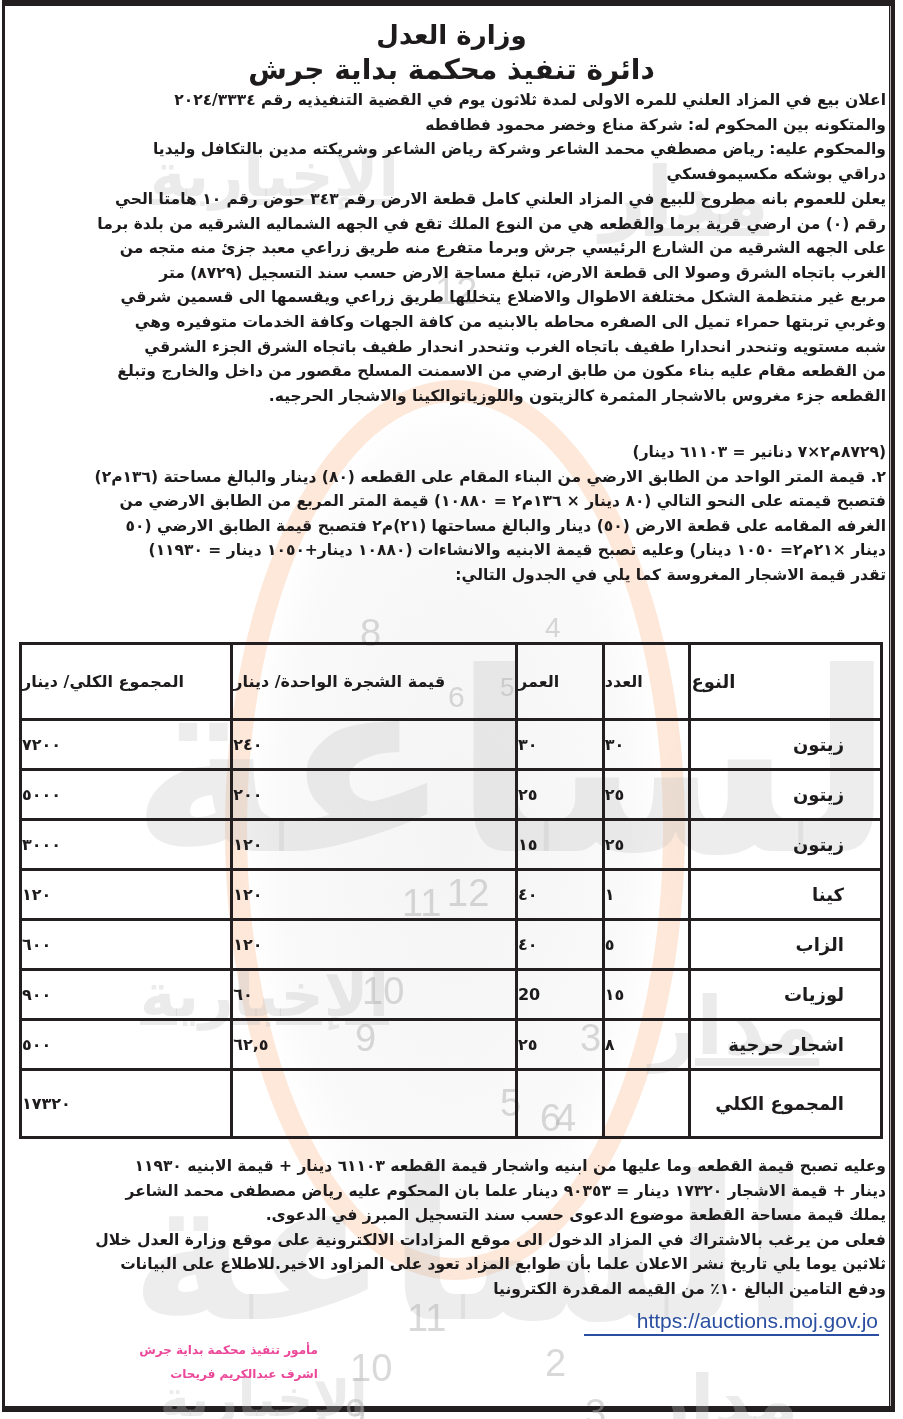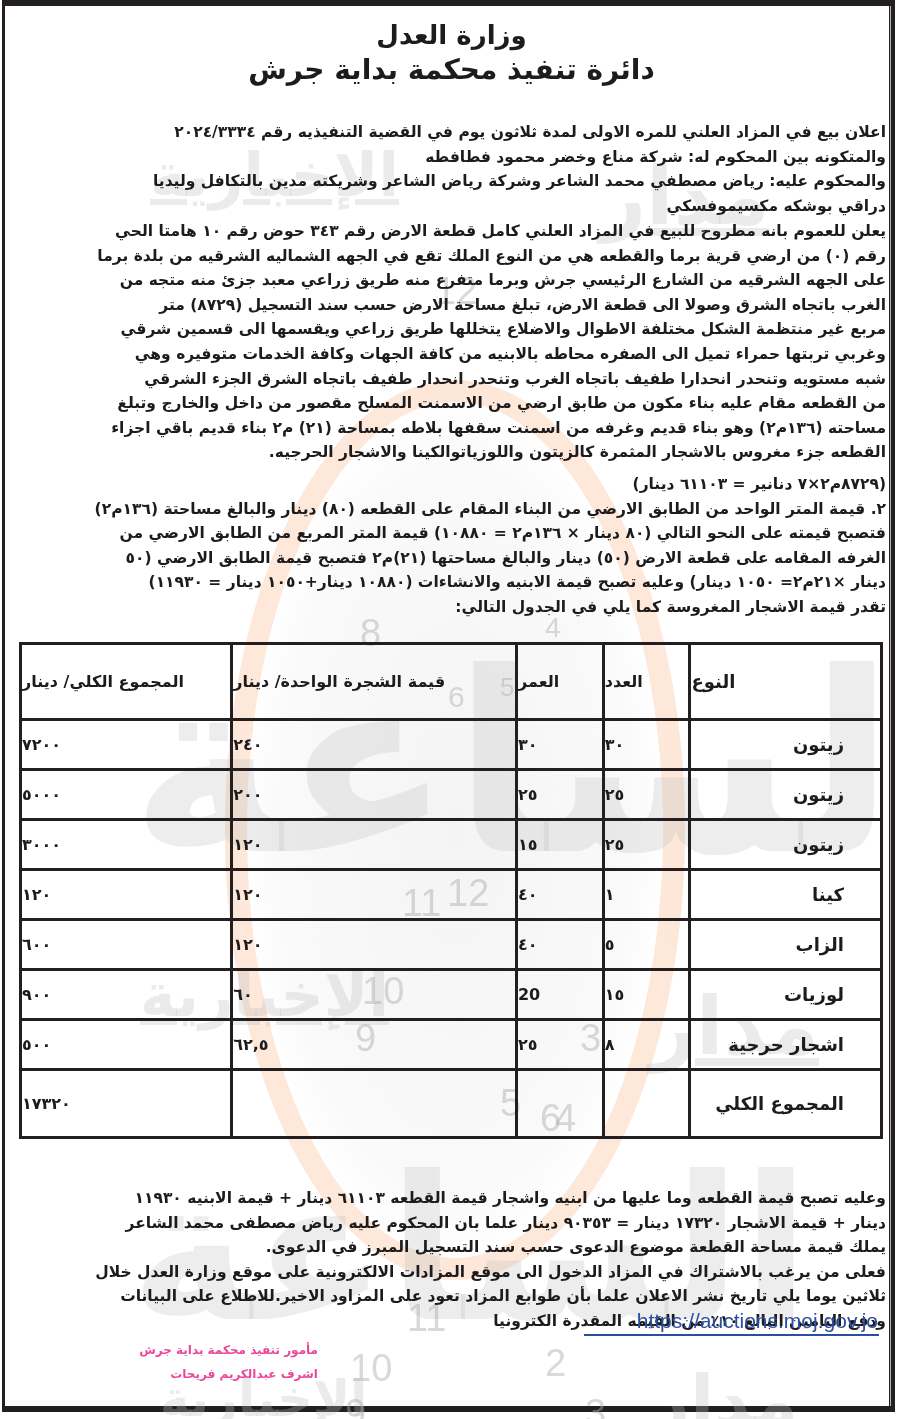--- a/index.html
+++ b/index.html
@@ -40,21 +40,21 @@
     position: absolute; left: 0; width: 903px; text-align: center; direction: rtl;
     font-family: "DejaVu Sans", sans-serif; font-weight: bold; color: #1e1b1c;
   }
   .title1 { top: 18px; font-size: 26px; line-height: 34px; }
   .title2 { top: 52px; font-size: 28px; line-height: 36px; }
 
   .para {
     position: absolute; right: 17px; width: 872px; direction: rtl; text-align: justify;
     text-align-last: right;
     font-family: "DejaVu Sans", sans-serif; font-weight: bold; font-size: 15.5px; line-height: 24.6px;
-    color: #1e1b1c; letter-spacing: -0.2px; margin-top: 32px;
+    color: #1e1b1c; letter-spacing: -0.2px;
   }
   .para span.line { display: block; white-space: nowrap; overflow: hidden; }
 
   table.trees {
     position: absolute; left: 19px; top: 642px; width: 864px; border-collapse: collapse; direction: rtl;
     font-family: "DejaVu Sans", sans-serif; font-weight: bold; color: #1e1b1c; z-index: 2;
   }
   table.trees td, table.trees th {
     border: 3px solid #231f20; padding: 0; text-align: left; font-size: 16px; background: transparent;
   }
@@ -127,21 +127,20 @@
 
   <div class="para" style="top:187px;">
     <span class="line">يعلن للعموم بانه مطروح للبيع في المزاد العلني كامل قطعة الارض رقم ٣٤٣ حوض رقم ١٠ هامتا الحي</span>
     <span class="line">رقم (٠) من ارضي قرية برما والقطعه هي من النوع الملك تقع في الجهه الشماليه الشرقيه من بلدة برما</span>
     <span class="line">على الجهه الشرقيه من الشارع الرئيسي جرش وبرما متفرع منه طريق زراعي معبد جزئ منه متجه من</span>
     <span class="line">الغرب باتجاه الشرق وصولا الى قطعة الارض، تبلغ مساحة الارض حسب سند التسجيل (٨٧٢٩) متر</span>
     <span class="line">مربع غير منتظمة الشكل مختلفة الاطوال والاضلاع يتخللها طريق زراعي ويقسمها الى قسمين شرقي</span>
     <span class="line">وغربي تربتها حمراء تميل الى الصفره محاطه بالابنيه من كافة الجهات وكافة الخدمات متوفيره وهي</span>
     <span class="line">شبه مستويه وتنحدر انحدارا طفيف باتجاه الغرب وتنحدر انحدار طفيف باتجاه الشرق الجزء الشرقي</span>
     <span class="line">من القطعه مقام عليه بناء مكون من طابق ارضي من الاسمنت المسلح مقصور من داخل والخارج وتبلغ</span>
-    <span class="line">مساحته (١٣٦م٢) وهو بناء قديم وغرفه من اسمنت سقفها بلاطه بمساحة (٢١) م٢ بناء قديم باقي اجزاء</span>
     <span class="line">القطعه جزء مغروس بالاشجار المثمرة كالزيتون واللوزياتوالكينا والاشجار الحرجيه.</span>
   </div>
 
   <div class="para" style="top:440px;">
     <span class="line">(٨٧٢٩م٢×٧ دنانير = ٦١١٠٣ دينار)</span>
     <span class="line">٢. قيمة المتر الواحد من الطابق الارضي من البناء المقام على القطعه (٨٠) دينار والبالغ مساحتة (١٣٦م٢)</span>
     <span class="line">فتصبح قيمته على النحو التالي (٨٠ دينار × ١٣٦م٢ = ١٠٨٨٠) قيمة المتر المربع من الطابق الارضي من</span>
     <span class="line">الغرفه المقامه على قطعة الارض (٥٠) دينار والبالغ مساحتها (٢١)م٢ فتصبح قيمة الطابق الارضي (٥٠</span>
     <span class="line">دينار ×٢١م٢= ١٠٥٠ دينار) وعليه تصبح قيمة الابنيه والانشاءات (١٠٨٨٠ دينار+١٠٥٠ دينار = ١١٩٣٠)</span>
     <span class="line">تقدر قيمة الاشجار المغروسة كما يلي في الجدول التالي:</span>

